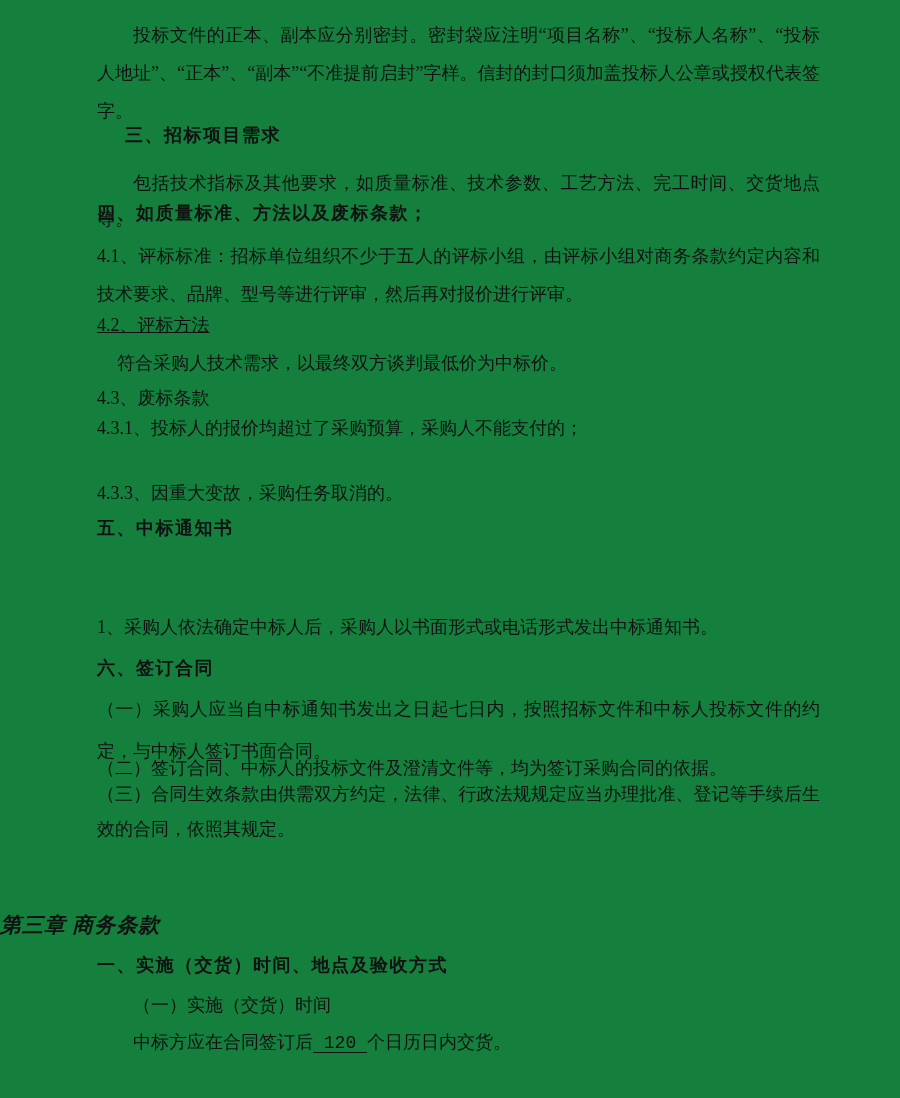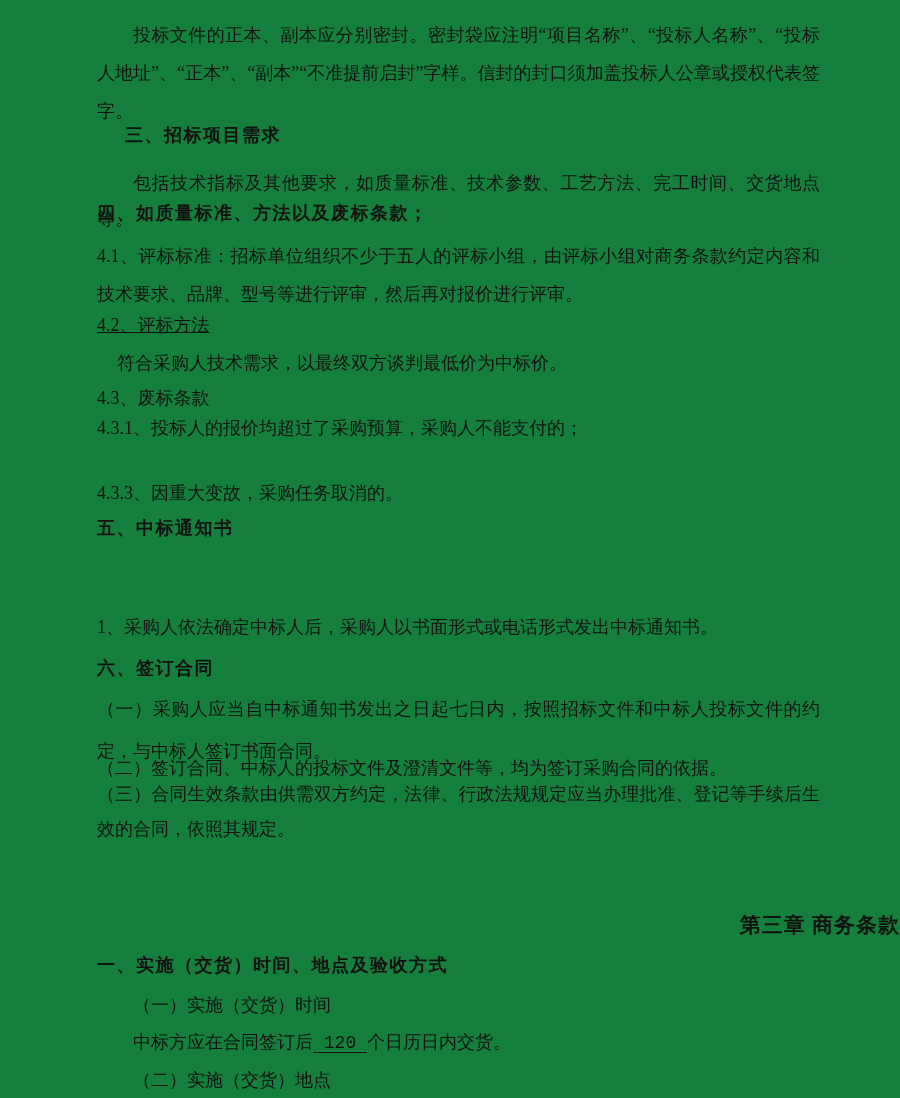--- a/index.html
+++ b/index.html
@@ -22,25 +22,26 @@
     font-size: 18px;
     line-height: 36px;
     text-align: justify;
     color: #111111;
     margin: 0;
   }
   .bold-head { font-weight: bold; letter-spacing: 1.5px; }
   .indent { text-indent: 2em; }
   .chapter {
     left: 0; width: 900px;
-    text-align: right;
+    text-align: left;
     font-size: 21px;
     font-weight: bold;
     letter-spacing: 1px;
     line-height: 34px;
+    font-style: italic;
   }
   .u { text-decoration: underline; text-underline-offset: 4px; font-family: Liberation Mono, monospace; }
 
   #pa0  { top: 16px;  line-height: 38px; }
   #pa1  { top: 120px; line-height: 30px; margin-left: 28px; }
   #pa2  { top: 165px; }
   #pa3  { top: 198px; line-height: 30px; }
   #pa4  { top: 237px; line-height: 38px; }
   #pa5  { top: 307px; text-decoration: underline; }
   #pa6  { top: 345px; margin-left: 20px; }
@@ -101,15 +102,14 @@
   <p id="pa17" class="para">（三）合同生效条款由供需双方约定，法律、行政法规规定应当办理批准、登记等手续后生效的合同，依照其规定。</p>
 
   <p id="pa18" class="para chapter">第三章 商务条款</p>
 
   <p id="pa19" class="para bold-head">一、实施（交货）时间、地点及验收方式</p>
 
   <p id="pa20" class="para indent">（一）实施（交货）时间</p>
 
   <p id="pa21" class="para indent"><span>中标方应在合同签订后</span><span class="u"> 120 </span><span>个日历日内交货。</span></p>
 
-  <p id="pa22" class="para indent">（二）实施（交货）地点</p>
 
 </div>
 
 </body></html>

